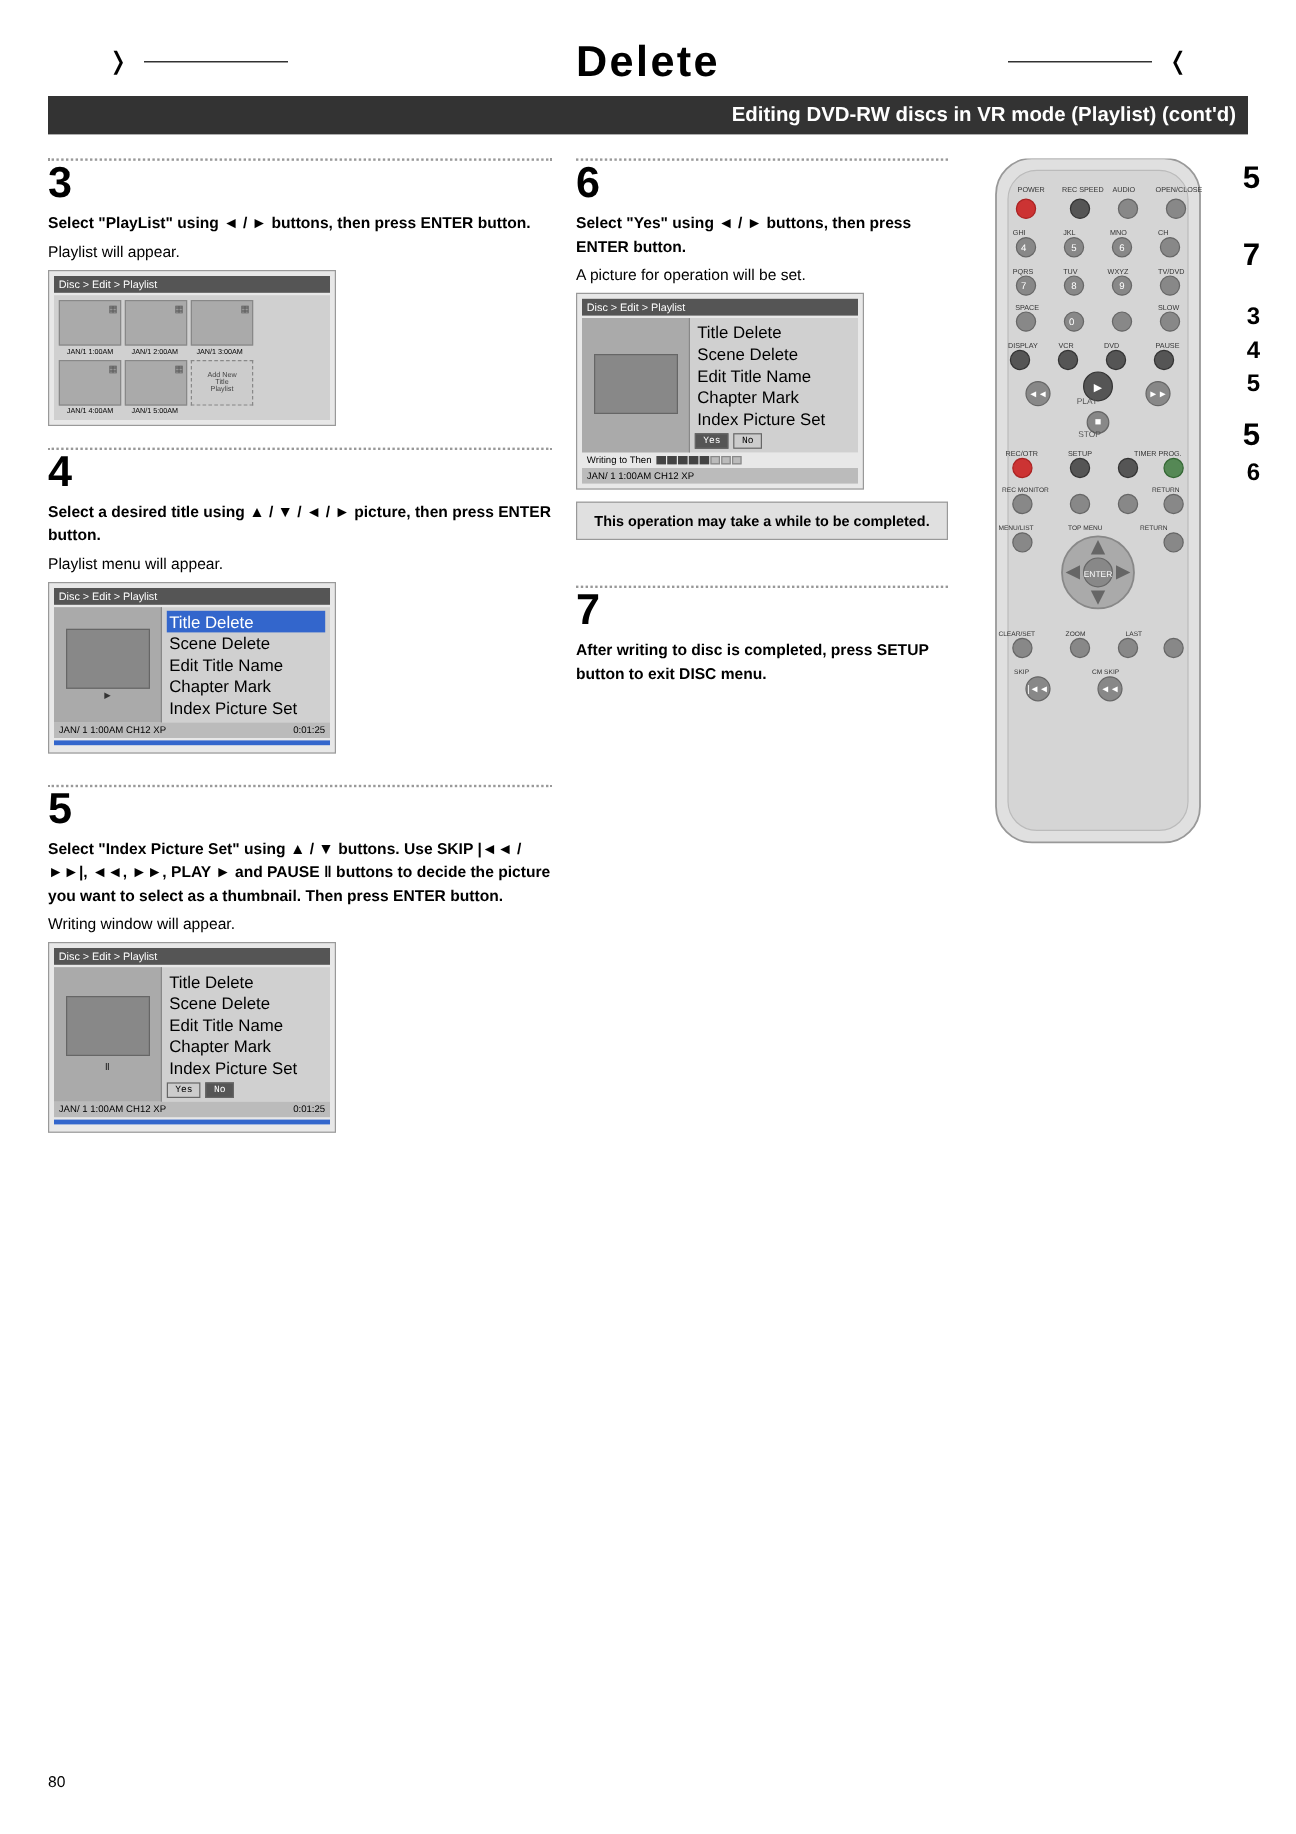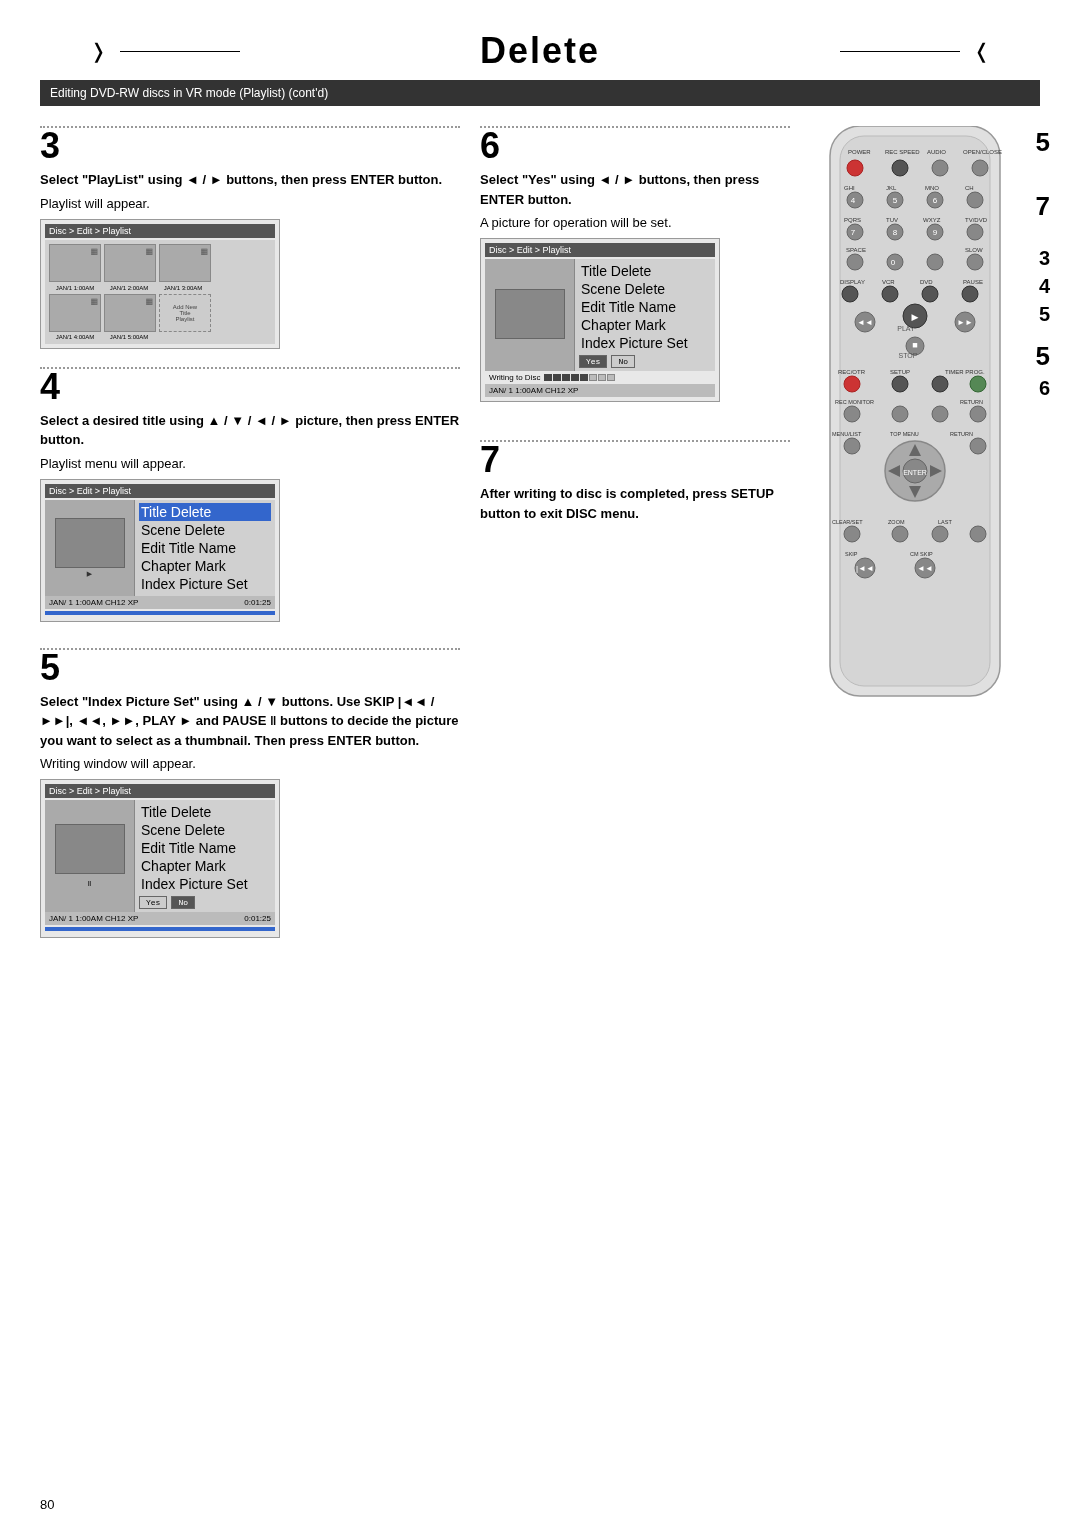--- a/index.html
+++ b/index.html
@@ -50,24 +50,24 @@
     .page-title {
       font-size: 36px;
       font-weight: bold;
       letter-spacing: 2px;
     }
 
     
     .subtitle-bar {
       background: #333;
       color: #fff;
-      text-align: left;
+      text-align: right;
       padding: 6px 10px;
-      font-size: 12px;
-      font-weight: normal;
+      font-size: 17px;
+      font-weight: bold;
       margin-bottom: 20px;
     }
 
     
     .main-layout {
       display: flex;
       gap: 20px;
       width: 100%;
     }
 
@@ -271,21 +271,21 @@
       padding: 8px 12px;
       font-size: 12px;
       font-weight: bold;
       text-align: center;
       margin-top: 10px;
     }
 
     
     .page-number {
       position: absolute;
-      bottom: 16px;
+      bottom: 36px;
       left: 40px;
       font-size: 13px;
     }
 
     
     .step5-block {
       margin-top: 8px;
     }
 
     
@@ -474,37 +474,40 @@
               <div class="menu-item">Edit Title Name</div>
               <div class="menu-item">Chapter Mark</div>
               <div class="menu-item">Index Picture Set</div>
               <div class="yn-box">
                 <div class="yn-btn selected">Yes</div>
                 <div class="yn-btn">No</div>
               </div>
             </div>
           </div>
           <div class="writing-bar">
-            <span>Writing to Disc</span>
+            <span>Writing to Then</span>
             <div class="progress-squares">
               <div class="psq"></div>
               <div class="psq"></div>
               <div class="psq"></div>
               <div class="psq"></div>
               <div class="psq"></div>
               <div class="psq empty"></div>
               <div class="psq empty"></div>
               <div class="psq empty"></div>
             </div>
           </div>
           <div class="menu-footer">
             <span>JAN/ 1  1:00AM  CH12    XP</span>
           </div>
         </div>
 
+        <div class="operation-note">
+          <strong>This operation may take a while to be completed.</strong>
+        </div>
       </div>
 
       <div class="step-block" style="margin-top:20px;">
         <div class="dotted-border-top"></div>
         <div class="step-number">7</div>
         <div class="step-text">
           <strong>After writing to disc is completed, press SETUP button to exit DISC menu.</strong>
         </div>
       </div>
 

